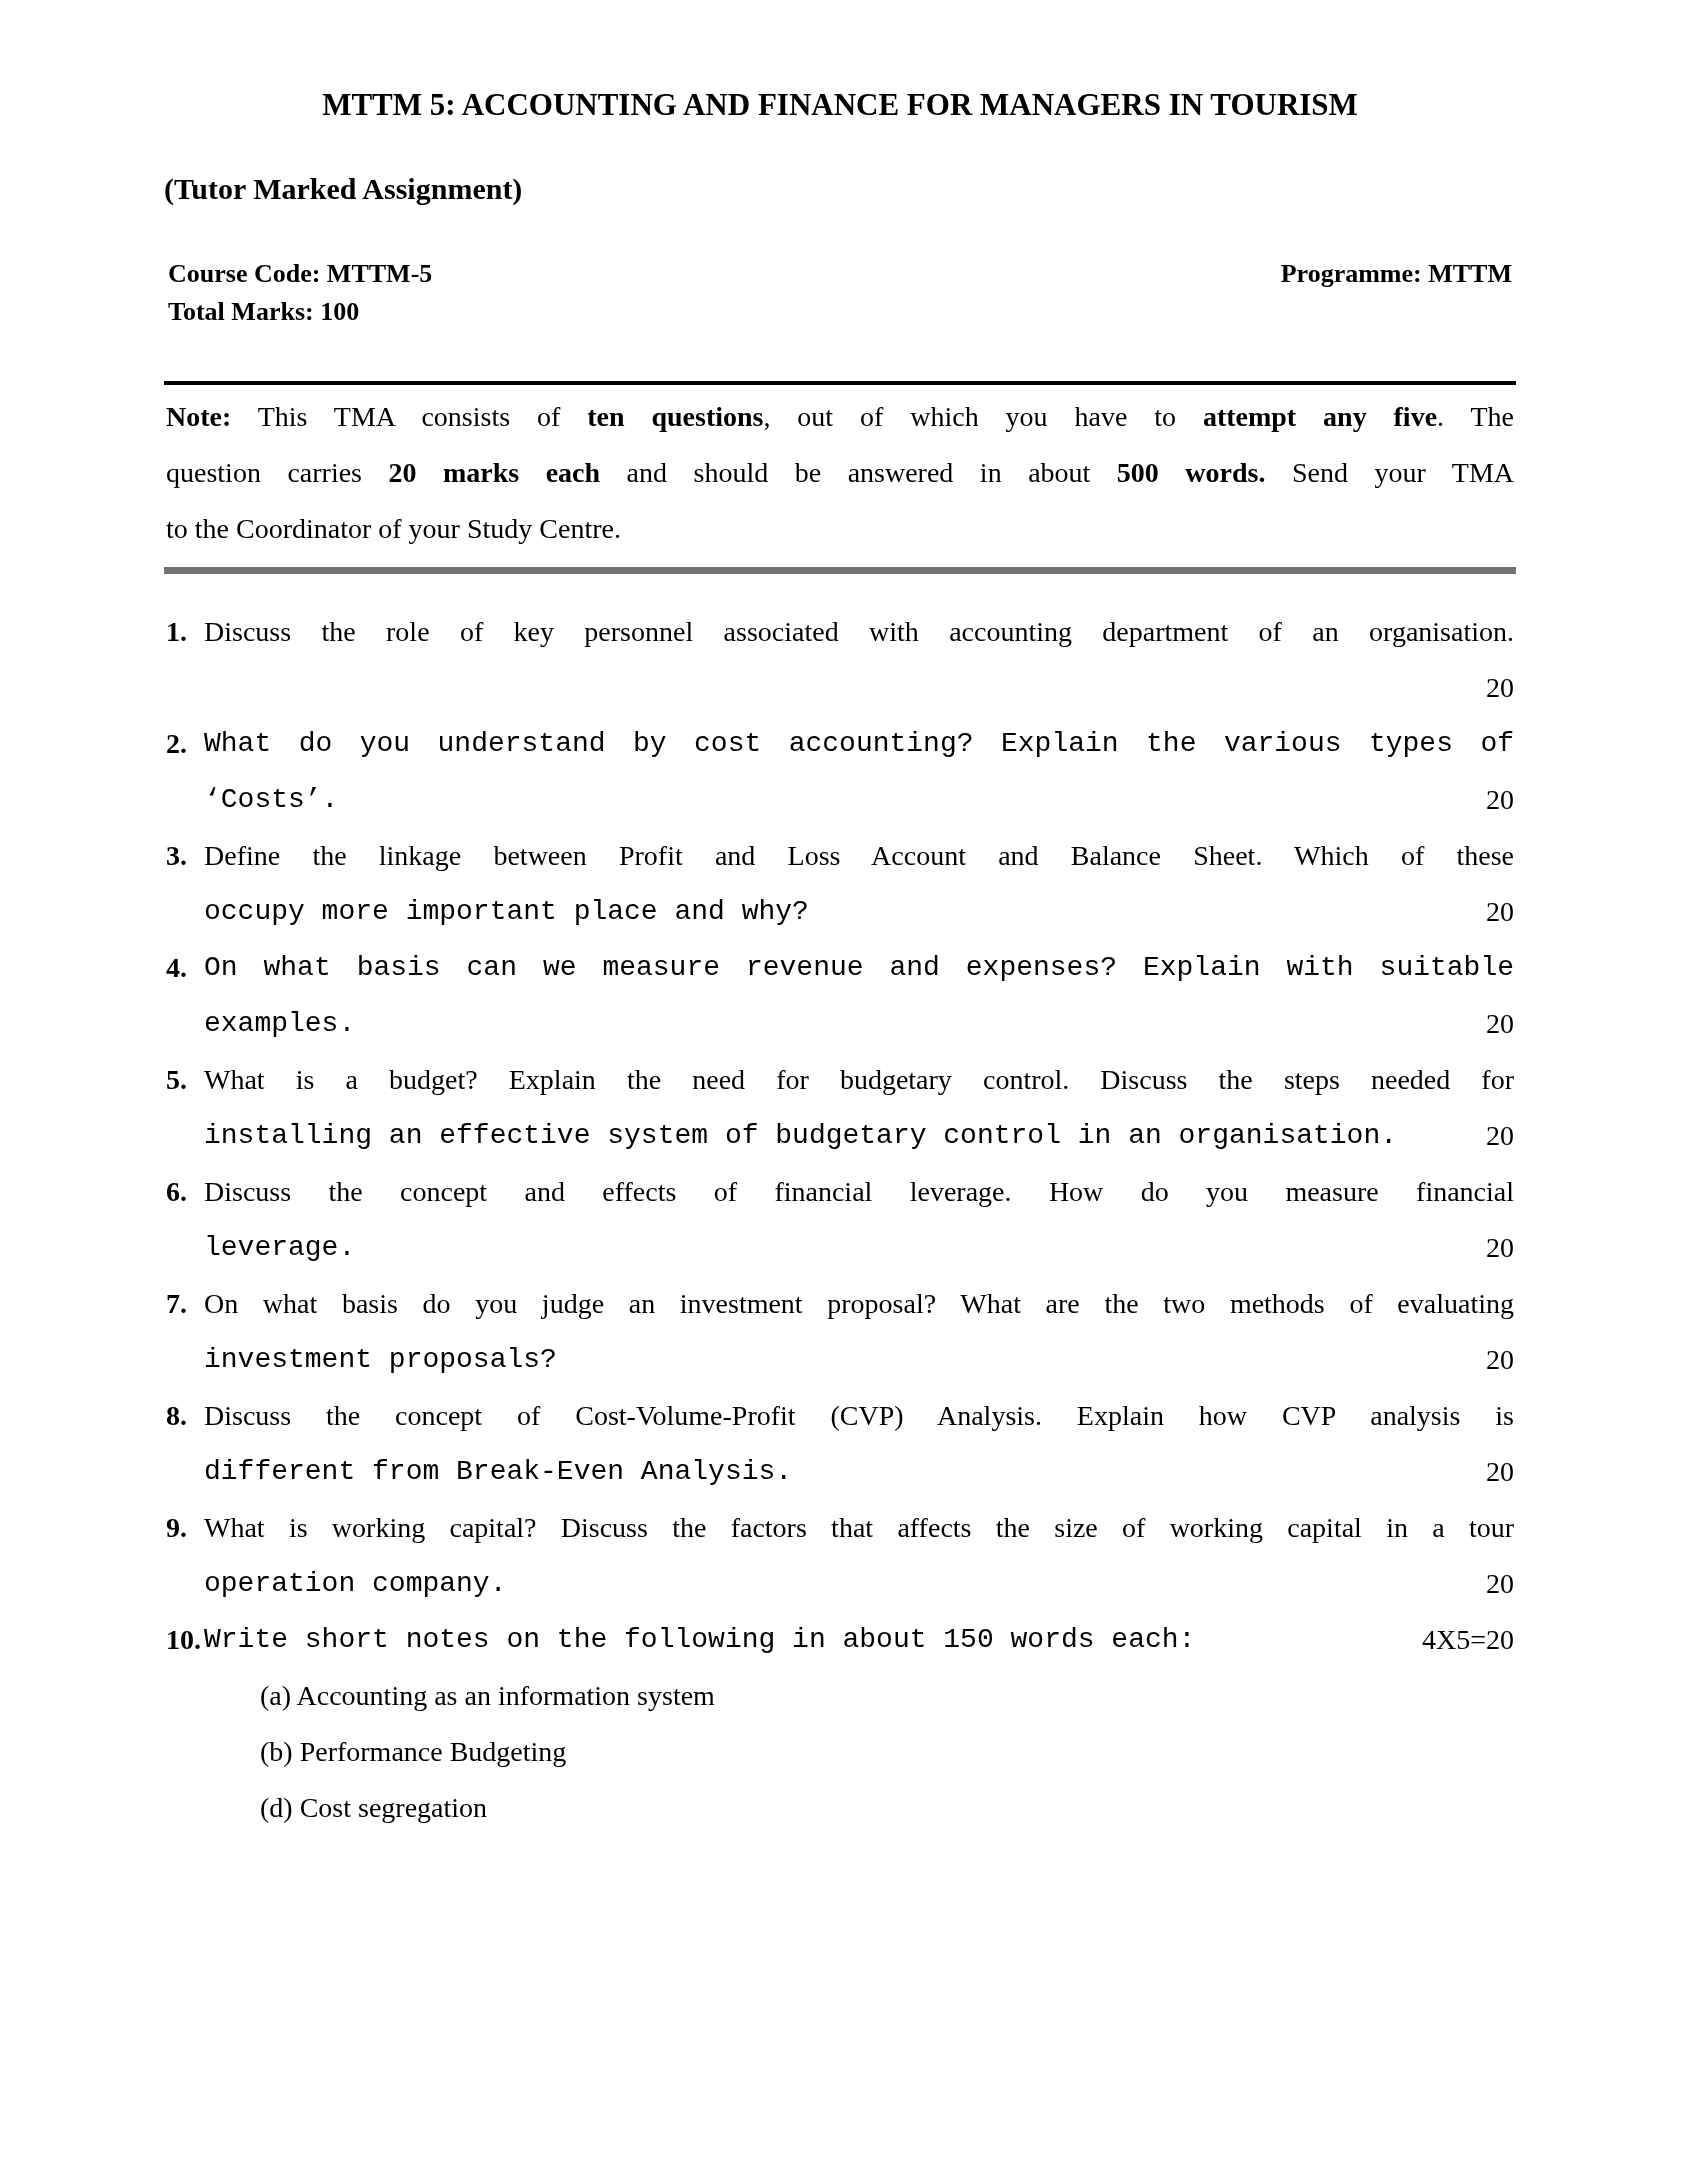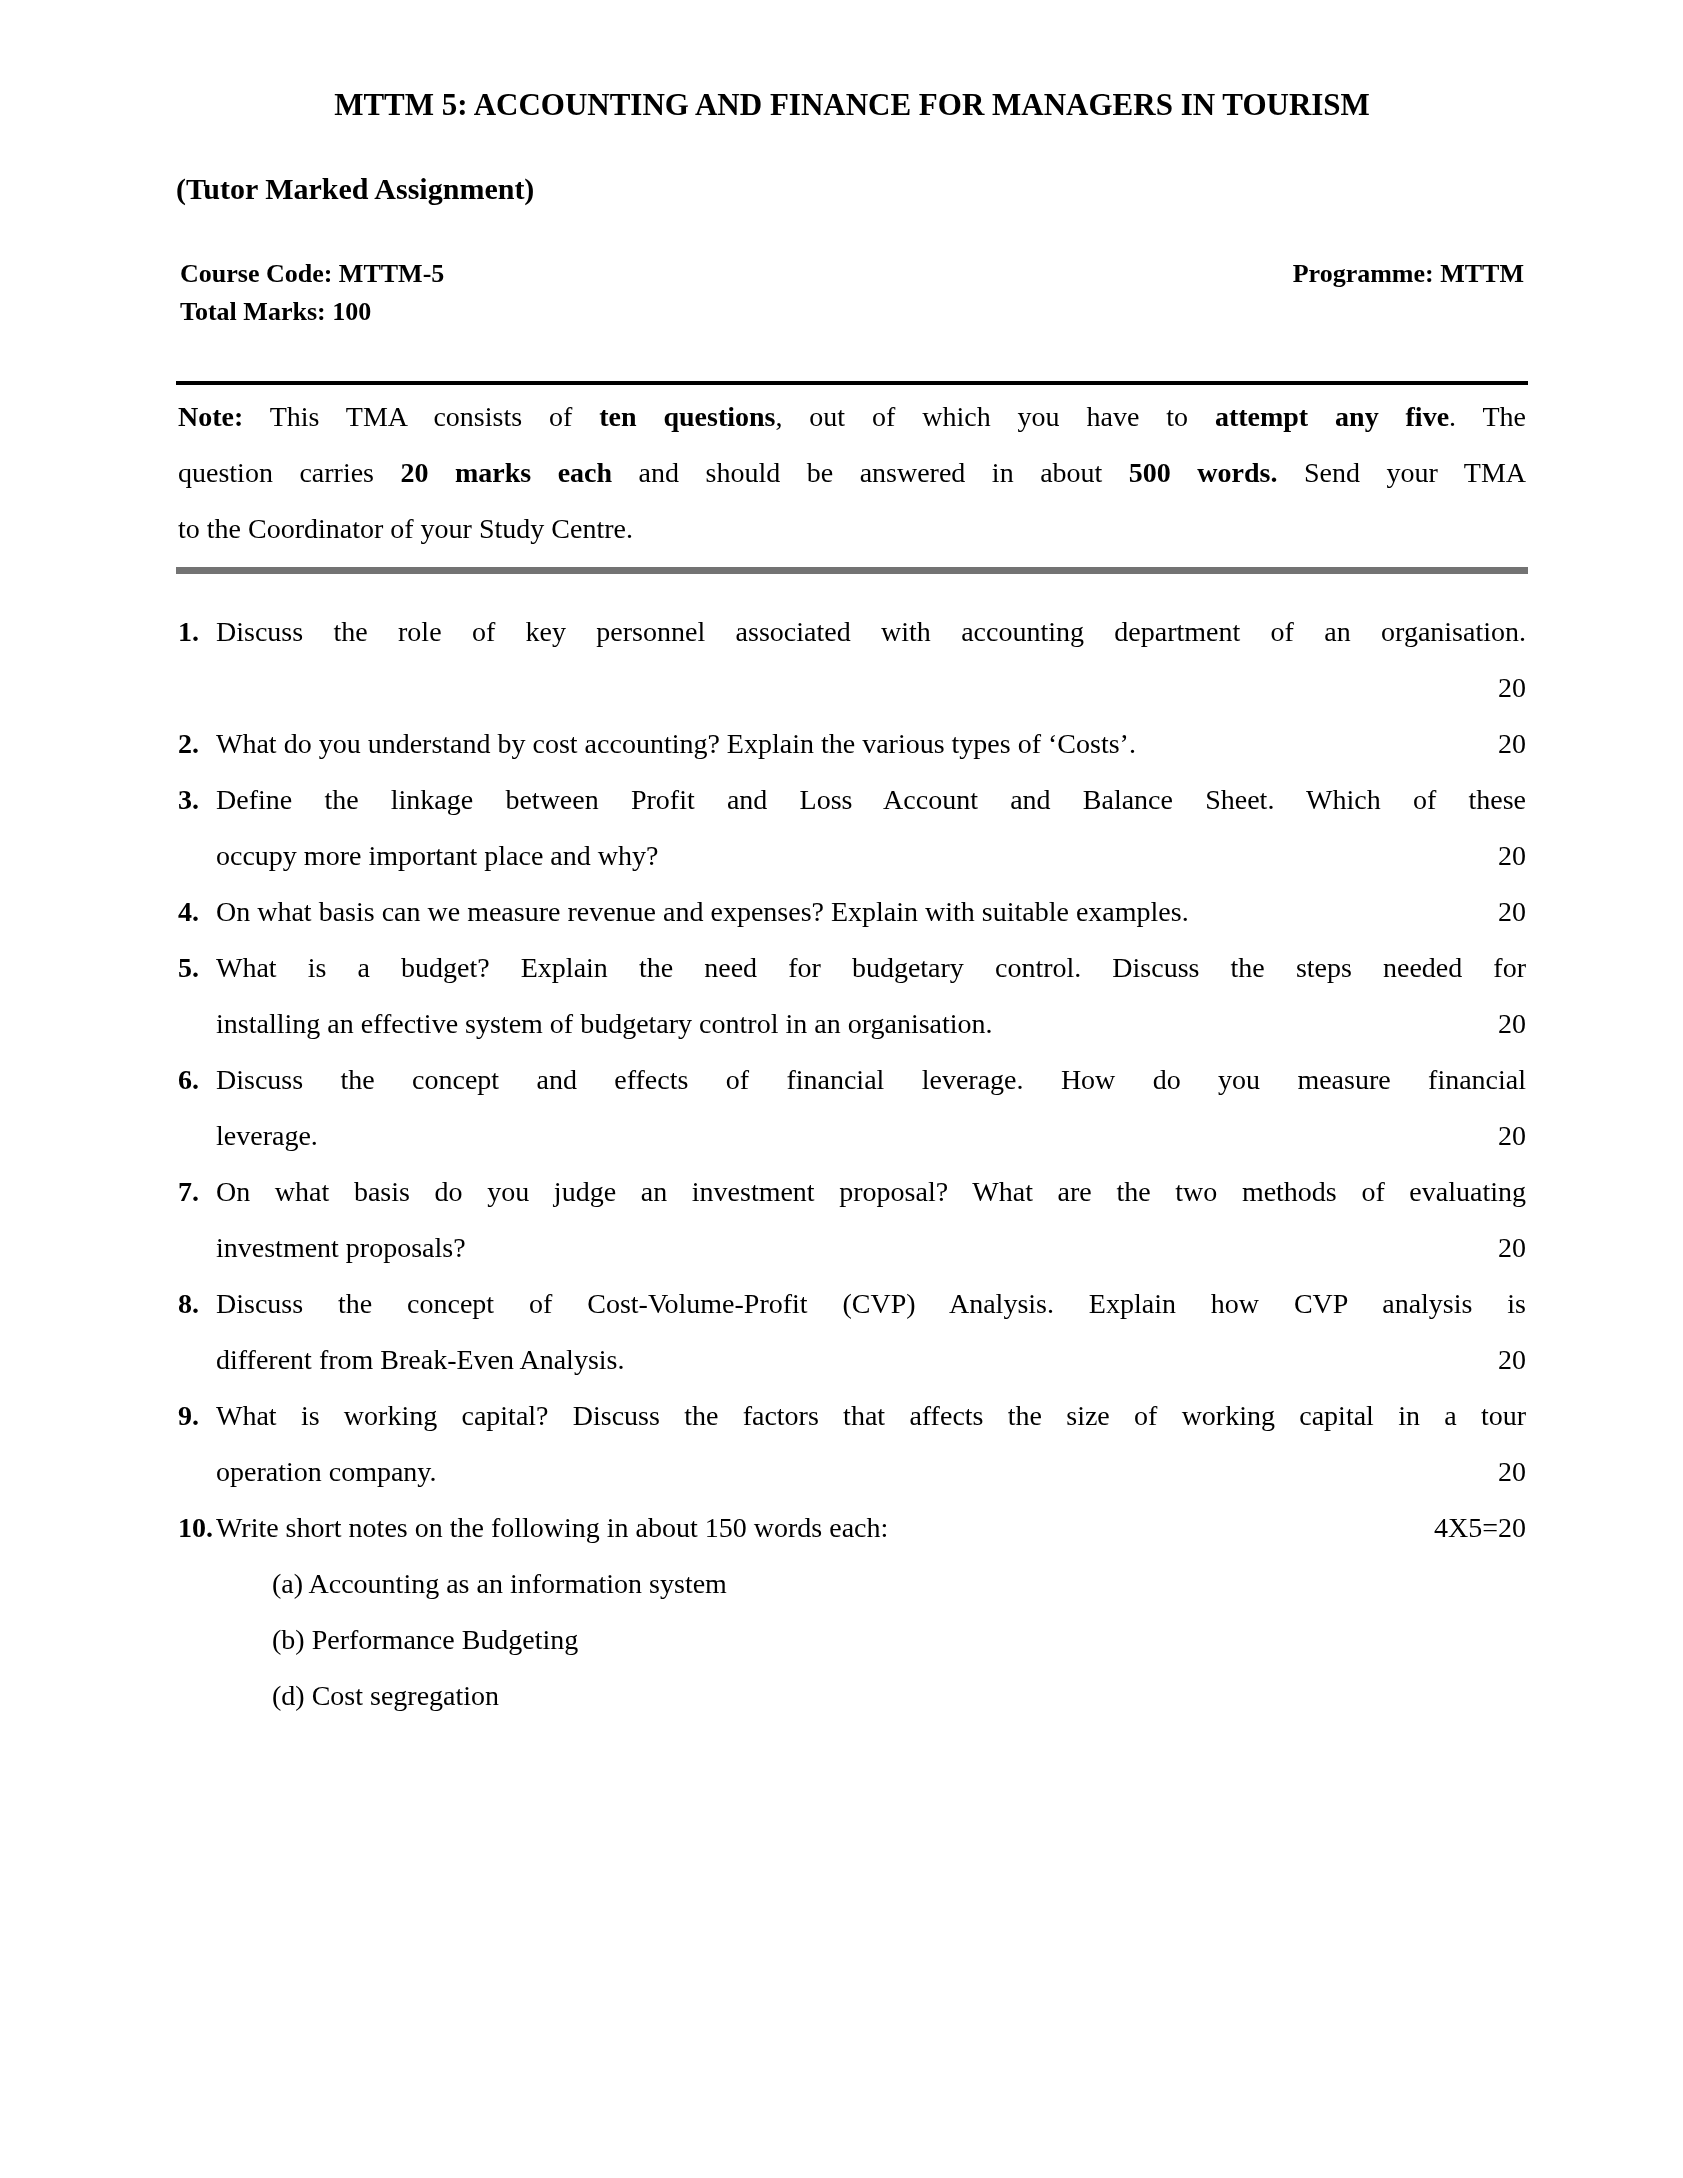--- a/index.html
+++ b/index.html
@@ -9,21 +9,21 @@
   }
   body {
     width: 1683px;
     height: 2178px;
     position: relative;
     font-family: "Liberation Serif", "DejaVu Serif", serif;
     color: #000000;
   }
   .doc {
     position: absolute;
-    left: 176px;
+    left: 164px;
     top: 0;
     width: 1352px;
   }
   .title {
     padding-top: 85px;
     text-align: center;
     font-weight: bold;
     font-size: 31px;
     line-height: 40px;
   }
@@ -67,21 +67,21 @@
     grid-template-columns: 38px 1fr;
     font-size: 28px;
     line-height: 56px;
   }
   .qnum { font-weight: bold; }
   .qtextwrap { position: relative; }
   .qline {
     text-align: justify;
     text-align-last: justify;
   }
-  .qline.last { text-align-last: left; }
+  .qline.last { text-align-last: left; font-family: Liberation Mono, monospace; }
   .qmarks-abs {
     position: absolute;
     right: 0;
     bottom: 0;
     line-height: 56px;
   }
   .qmarks-line { text-align: right; }
   .qsub { padding-left: 56px; }
 </style>
 </head>

